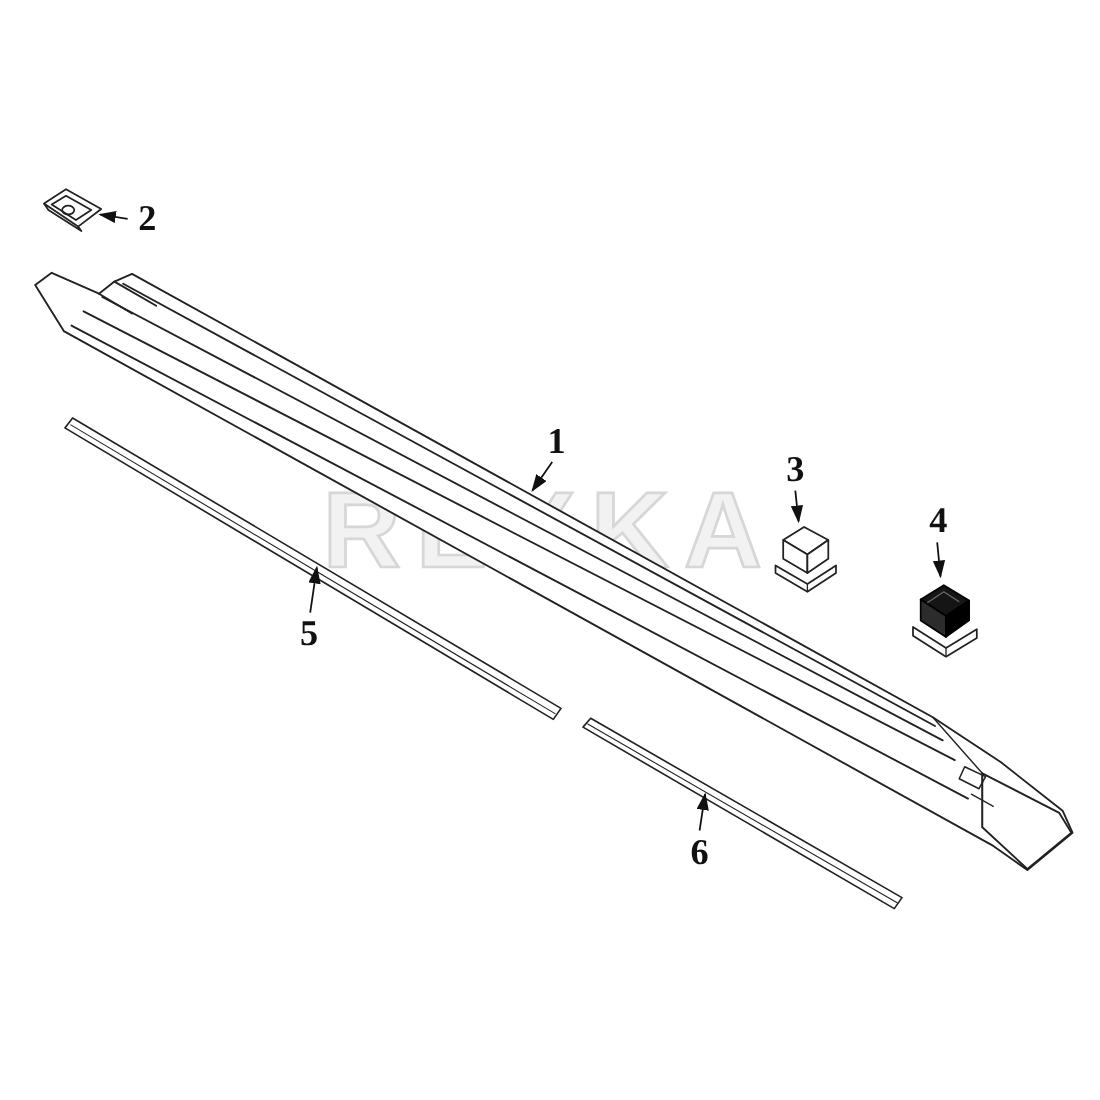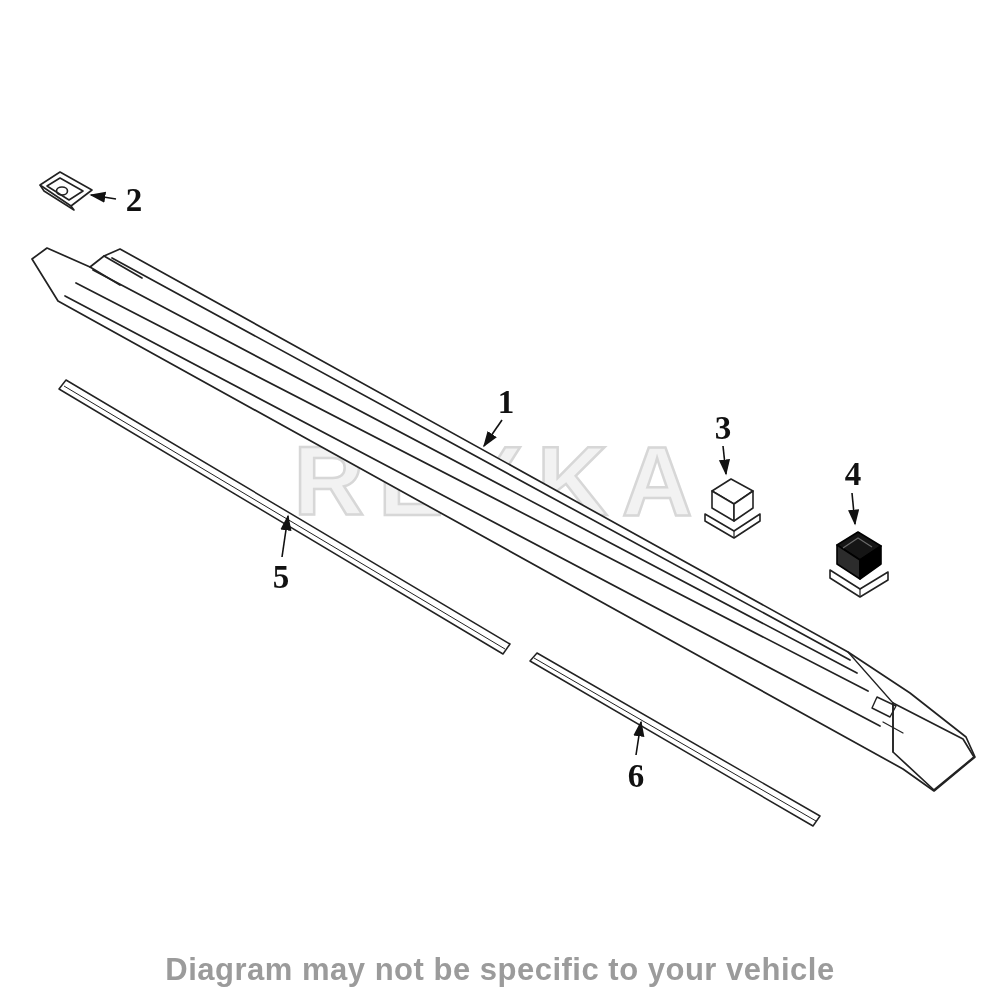--- a/index.html
+++ b/index.html
@@ -150,15 +150,14 @@
     </g>
   </svg>
 
   <div class="callout" id="callout-1">1</div>
   <div class="callout" id="callout-2">2</div>
   <div class="callout" id="callout-3">3</div>
   <div class="callout" id="callout-4">4</div>
   <div class="callout" id="callout-5">5</div>
   <div class="callout" id="callout-6">6</div>
 
-  <div id="disclaimer">Diagram may not be specific to your vehicle</div>
 
 </div>
 
 </body></html>

